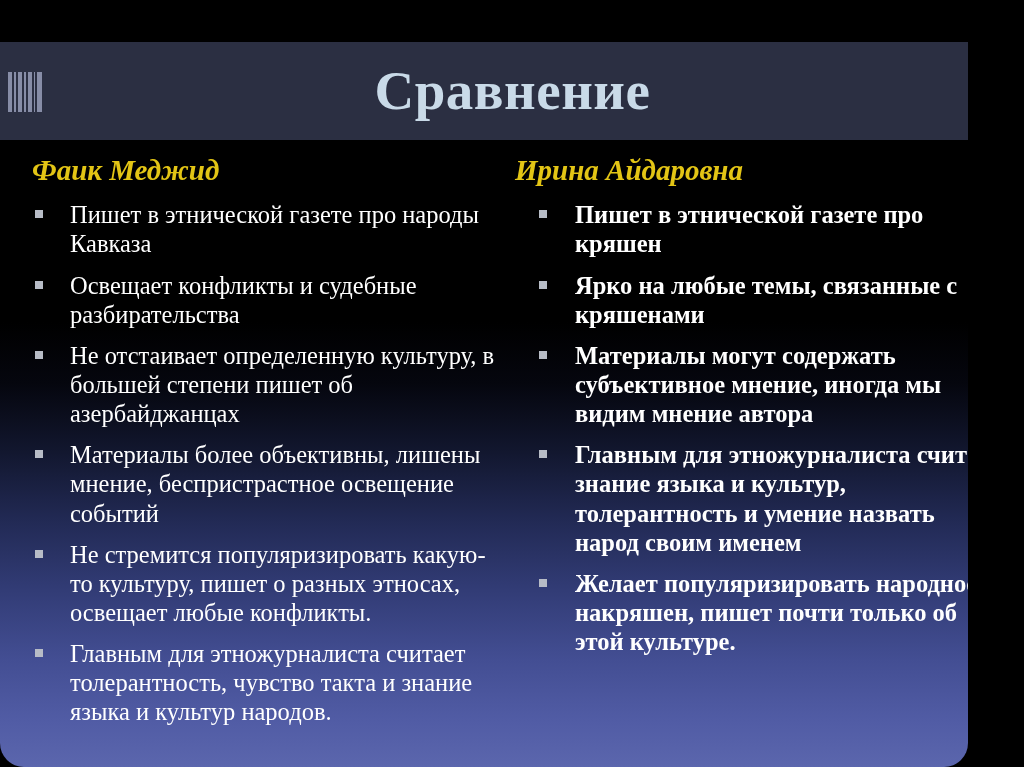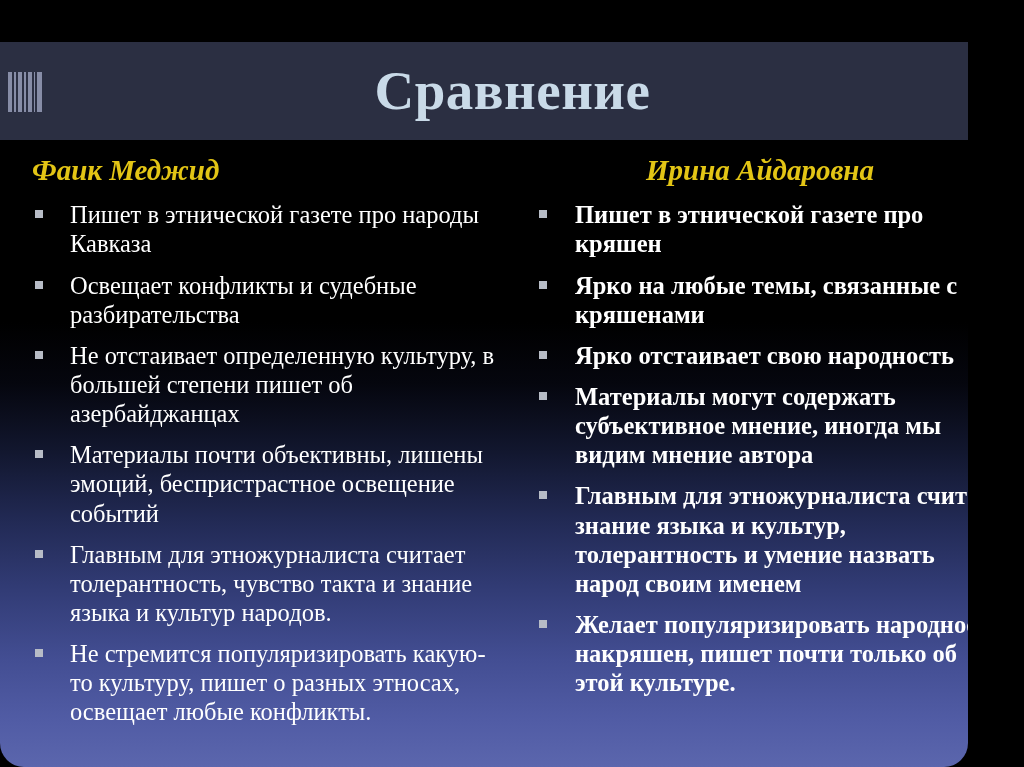--- a/index.html
+++ b/index.html
@@ -103,21 +103,21 @@
     color: #e3c515;
     font-size: 29px;
     font-weight: bold;
     font-style: italic;
     font-family: "Liberation Serif", "DejaVu Serif", serif;
     white-space: nowrap;
     margin: 0 0 4px 0;
     line-height: 1.25;
   }
   .column-left  .col-heading { padding-left: 18px; text-align: left; }
-  .column-right .col-heading { padding-left: 0; text-align: center; padding-right: 10px; font-style: italic; }
+  .column-right .col-heading { padding-left: 0; text-align: left; padding-right: 10px; font-style: italic; }
 
   ul.bullets {
     list-style: none;
     margin: 12px;
     padding: 0;
   }
   ul.bullets > li {
     position: relative;
     color: #ffffff;
     font-size: 24.5px;
@@ -172,47 +172,46 @@
         <li>
           <span class="bullet-marker"></span>
           <span class="bullet-text">Освещает конфликты и судебные разбирательства</span>
         </li>
         <li>
           <span class="bullet-marker"></span>
           <span class="bullet-text">Не отстаивает определенную культуру, в большей степени пишет об азербайджанцах</span>
         </li>
         <li>
           <span class="bullet-marker"></span>
-          <span class="bullet-text">Материалы почти объективны, лишены эмоций, беспристрастное освещение событий</span>
+          <span class="bullet-text">Материалы более объективны, лишены мнение, беспристрастное освещение событий</span>
+        </li>
+        <li>
+          <span class="bullet-marker"></span>
+          <span class="bullet-text">Не стремится популяризировать какую-то культуру, пишет о разных этносах, освещает любые конфликты.</span>
         </li>
         <li>
           <span class="bullet-marker"></span>
           <span class="bullet-text">Главным для этножурналиста считает толерантность, чувство такта и знание языка и культур народов.</span>
-        </li>
-        <li>
-          <span class="bullet-marker"></span>
-          <span class="bullet-text">Не стремится популяризировать какую-то культуру, пишет о разных этносах, освещает любые конфликты.</span>
         </li>
       </ul>
     </div>
 
     <div class="column column-right">
       <div class="col-heading">Ирина Айдаровна</div>
       <ul class="bullets">
         <li>
           <span class="bullet-marker"></span>
           <span class="bullet-text">Пишет в этнической газете про кряшен</span>
         </li>
         <li>
           <span class="bullet-marker"></span>
           <span class="bullet-text">Ярко на любые темы, связанные с кряшенами</span>
         </li>
         <li>
           <span class="bullet-marker"></span>
-          <span class="bullet-text">Ярко отстаивает свою народность</span>
         </li>
         <li>
           <span class="bullet-marker"></span>
           <span class="bullet-text">Материалы могут содержать субъективное мнение, иногда мы видим мнение автора</span>
         </li>
         <li>
           <span class="bullet-marker"></span>
           <span class="bullet-text">Главным для этножурналиста считает знание языка и культур, толерантность и умение назвать народ своим именем</span>
         </li>
         <li>

